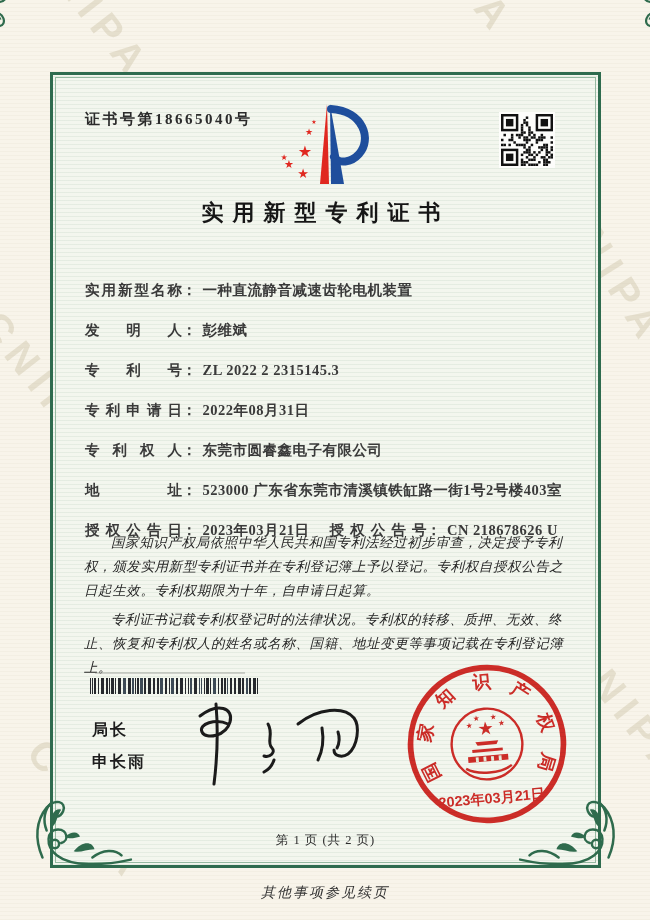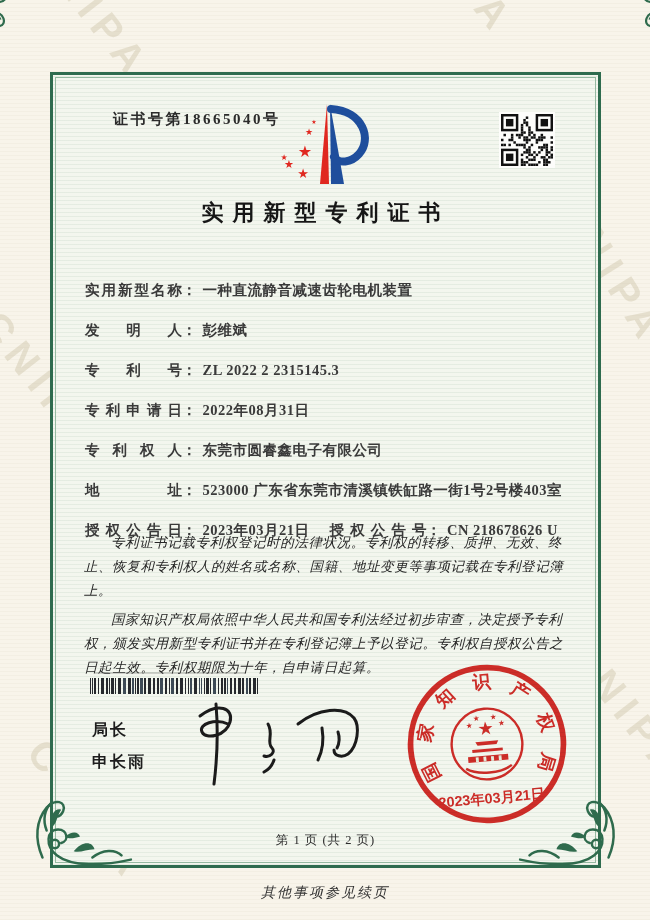--- a/index.html
+++ b/index.html
@@ -11,21 +11,21 @@
   .wm{position:absolute;font-family:"Liberation Sans","DejaVu Sans",sans-serif;
     font-weight:700;font-size:40px;letter-spacing:9px;color:rgba(196,184,152,.35);
     transform:rotate(52deg);white-space:nowrap;pointer-events:none;}
   
   .frame{position:absolute;left:50px;top:72px;width:551px;height:796px;box-sizing:border-box;
     border:3px solid #2e6b4e;background:#f3f6ee;
     background-image:repeating-linear-gradient(0deg, rgba(140,175,150,.14) 0 1px, transparent 1px 4px);}
   .frame::after{content:"";position:absolute;inset:2px;border:1px solid #95b9a1;pointer-events:none;}
   .flourish{position:absolute;color:#2f6b4d;}
   
-  .cert-no{position:absolute;left:85px;top:110px;font-size:15px;letter-spacing:2.5px;color:#2b2b2b;font-weight:600;margin-left:28px;}
+  .cert-no{position:absolute;left:85px;top:110px;font-size:15px;letter-spacing:2.5px;color:#2b2b2b;font-weight:600;}
   .logo{position:absolute;left:278px;top:100px;}
   .qr{position:absolute;left:499px;top:112px;width:52px;height:52px;background:#fdfdfb;padding:2px;}
   .title{position:absolute;left:50px;top:198px;width:551px;text-align:center;
     font-size:22px;font-weight:700;letter-spacing:9px;color:#161616;}
   
   .fields{position:absolute;left:85px;top:261px;font-size:14.5px;color:#3a3a3a;font-weight:600;}
   .frow{height:40px;white-space:nowrap;display:flex;align-items:flex-end;line-height:21px;}
   .flabel{display:inline-block;width:97px;text-align:justify;text-align-last:justify;letter-spacing:0;}
   .colon{display:inline-block;margin-right:6px;}
   .fvalue{letter-spacing:.5px;}
@@ -273,22 +273,22 @@
         <span class="fvalue">2023年03月21日</span>
       <span class="grant2">
         <span class="flabel">授权公告号</span>
           <span class="colon">：</span>
           <span class="fvalue">CN 218678626 U</span>
       </span>
     </div>
   </div>
 
   <div class="paras">
+    <p>国家知识产权局依照中华人民共和国专利法经过初步审查，决定授予专利权，颁发实用新型专利证书并在专利登记簿上予以登记。专利权自授权公告之日起生效。专利权期限为十年，自申请日起算。</p>
     <p>专利证书记载专利权登记时的法律状况。专利权的转移、质押、无效、终止、恢复和专利权人的姓名或名称、国籍、地址变更等事项记载在专利登记簿上。</p>
-    <p>国家知识产权局依照中华人民共和国专利法经过初步审查，决定授予专利权，颁发实用新型专利证书并在专利登记簿上予以登记。专利权自授权公告之日起生效。专利权期限为十年，自申请日起算。</p>
   </div>
 
   <div class="smudge"></div>
   <svg class="barcode" id="barcode" width="172" height="16">
       <rect x="0" y="0" width="1" height="16" fill="#26292d"></rect>
       <rect x="2" y="0" width="1" height="16" fill="#26292d"></rect>
       <rect x="4" y="0" width="2" height="16" fill="#26292d"></rect>
       <rect x="8" y="0" width="1" height="16" fill="#26292d"></rect>
       <rect x="11" y="0" width="3" height="16" fill="#26292d"></rect>
       <rect x="16" y="0" width="2" height="16" fill="#26292d"></rect>

